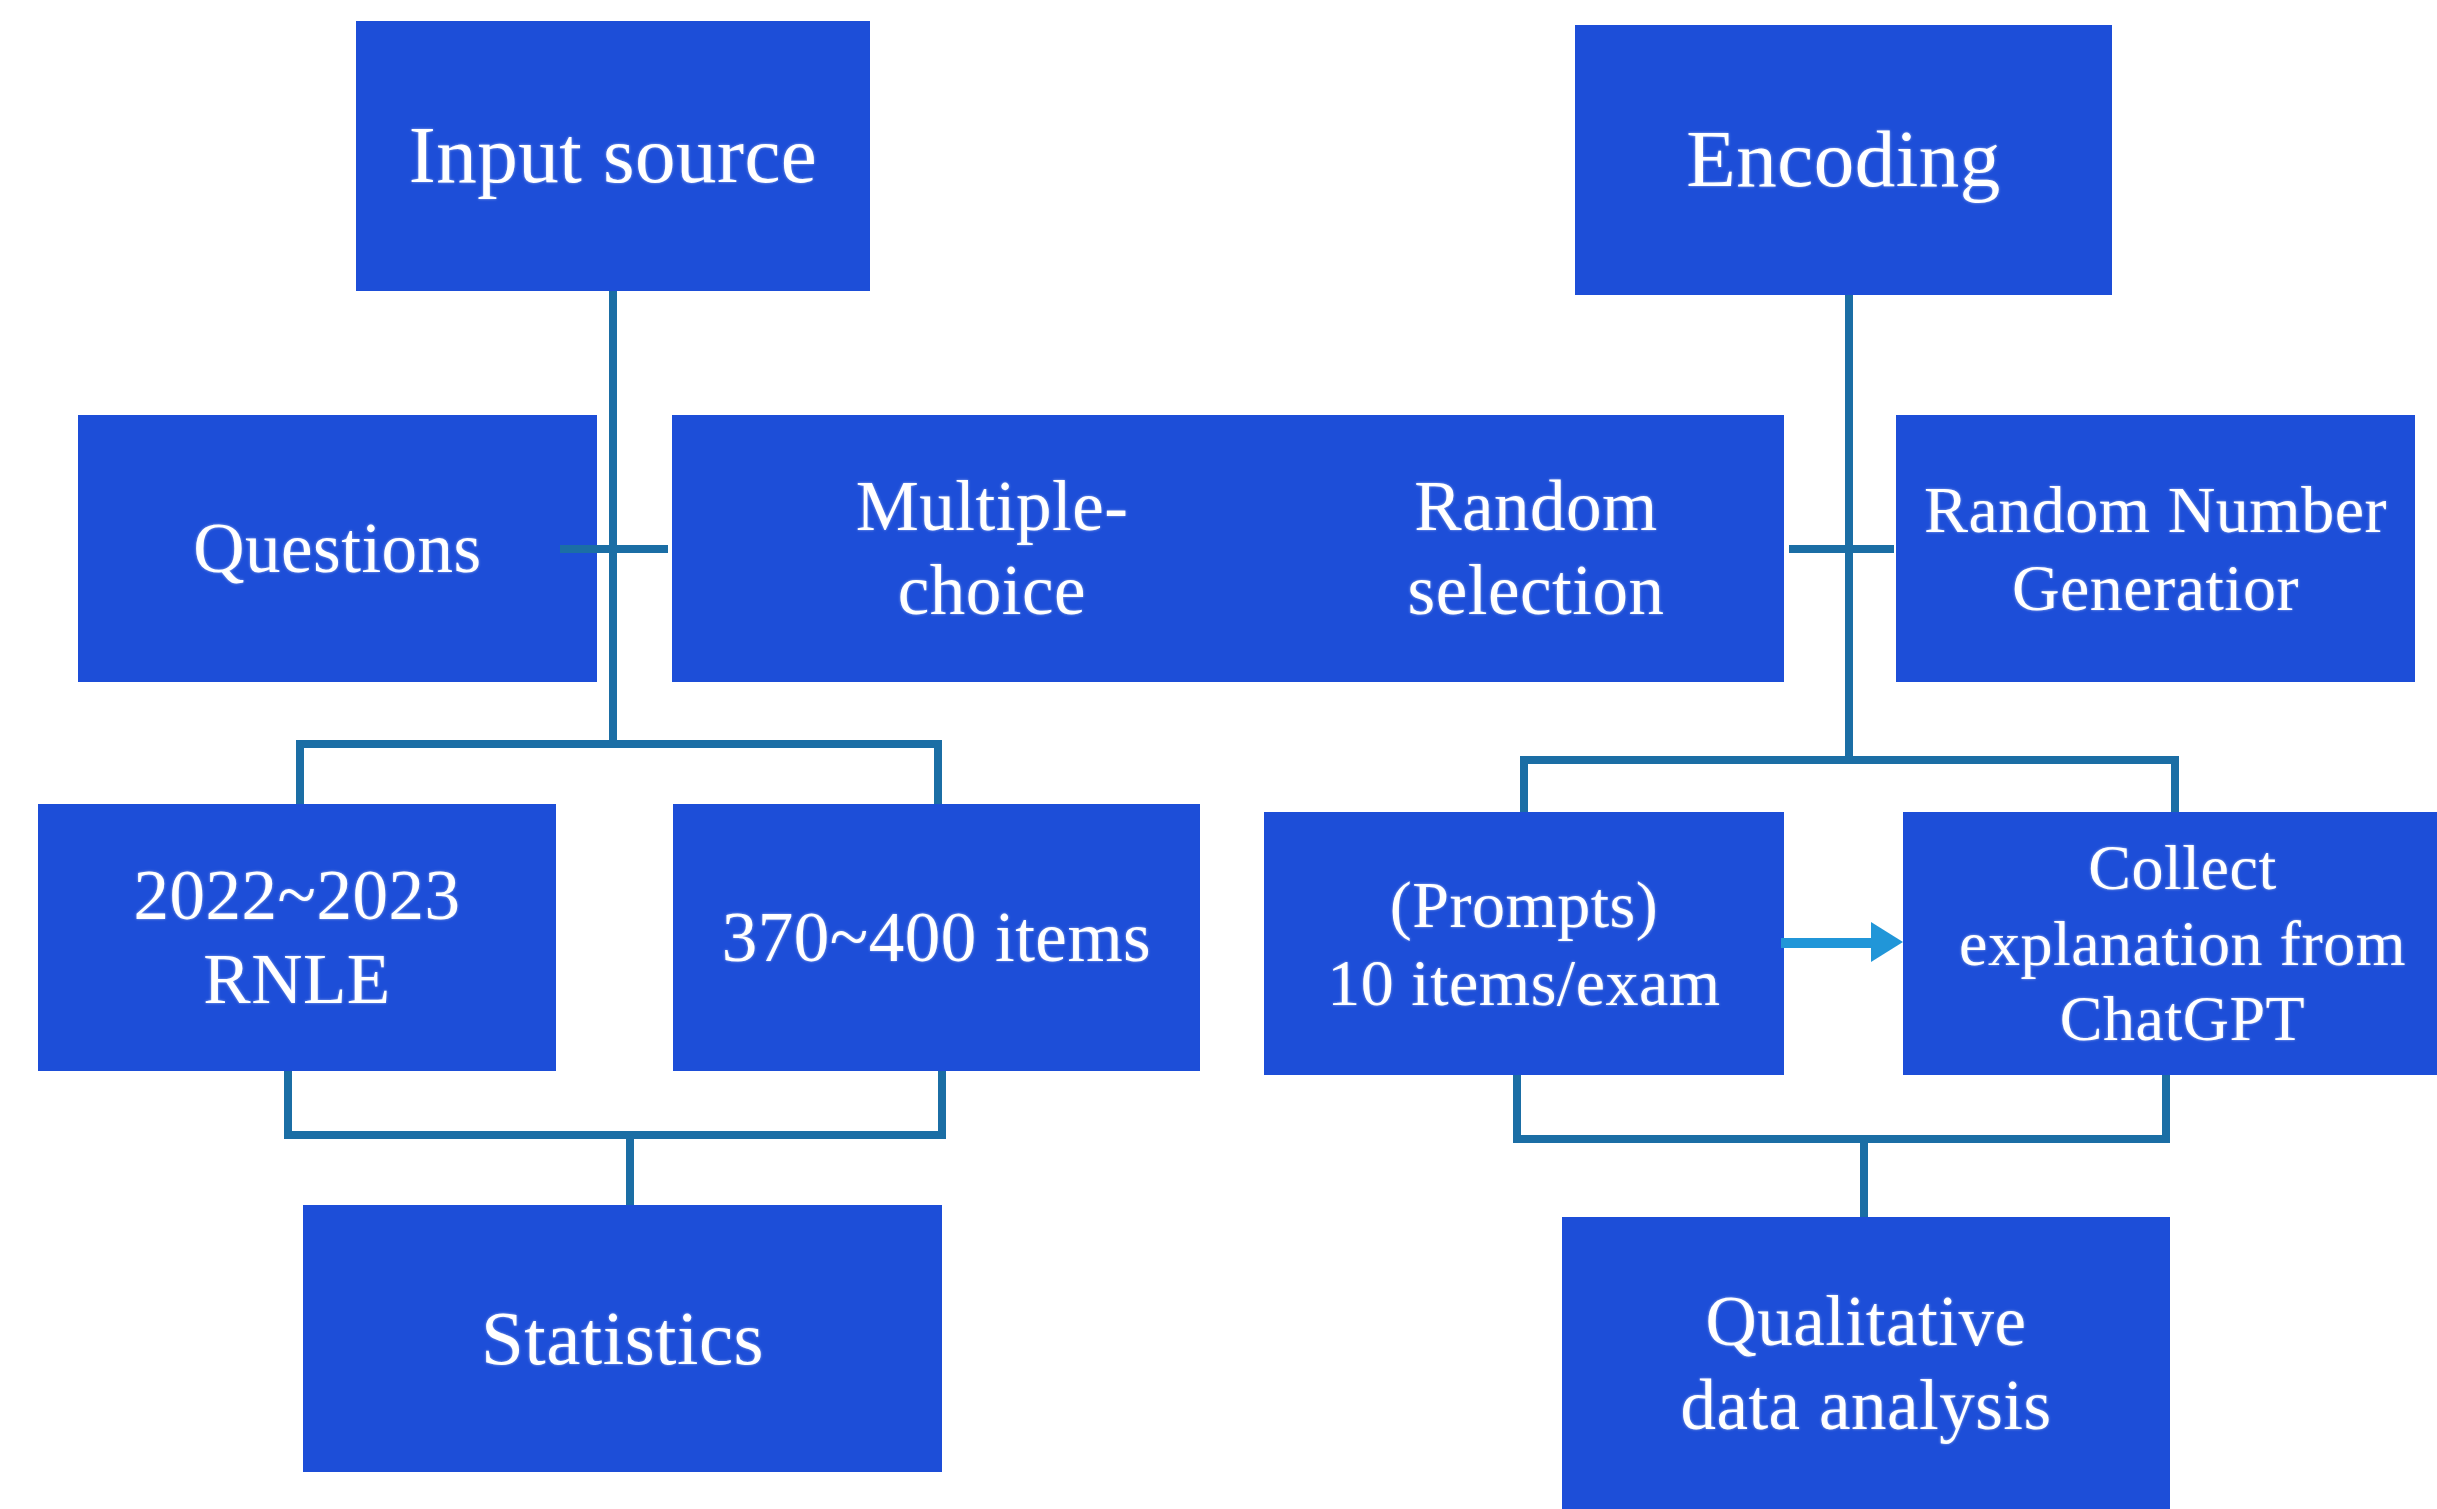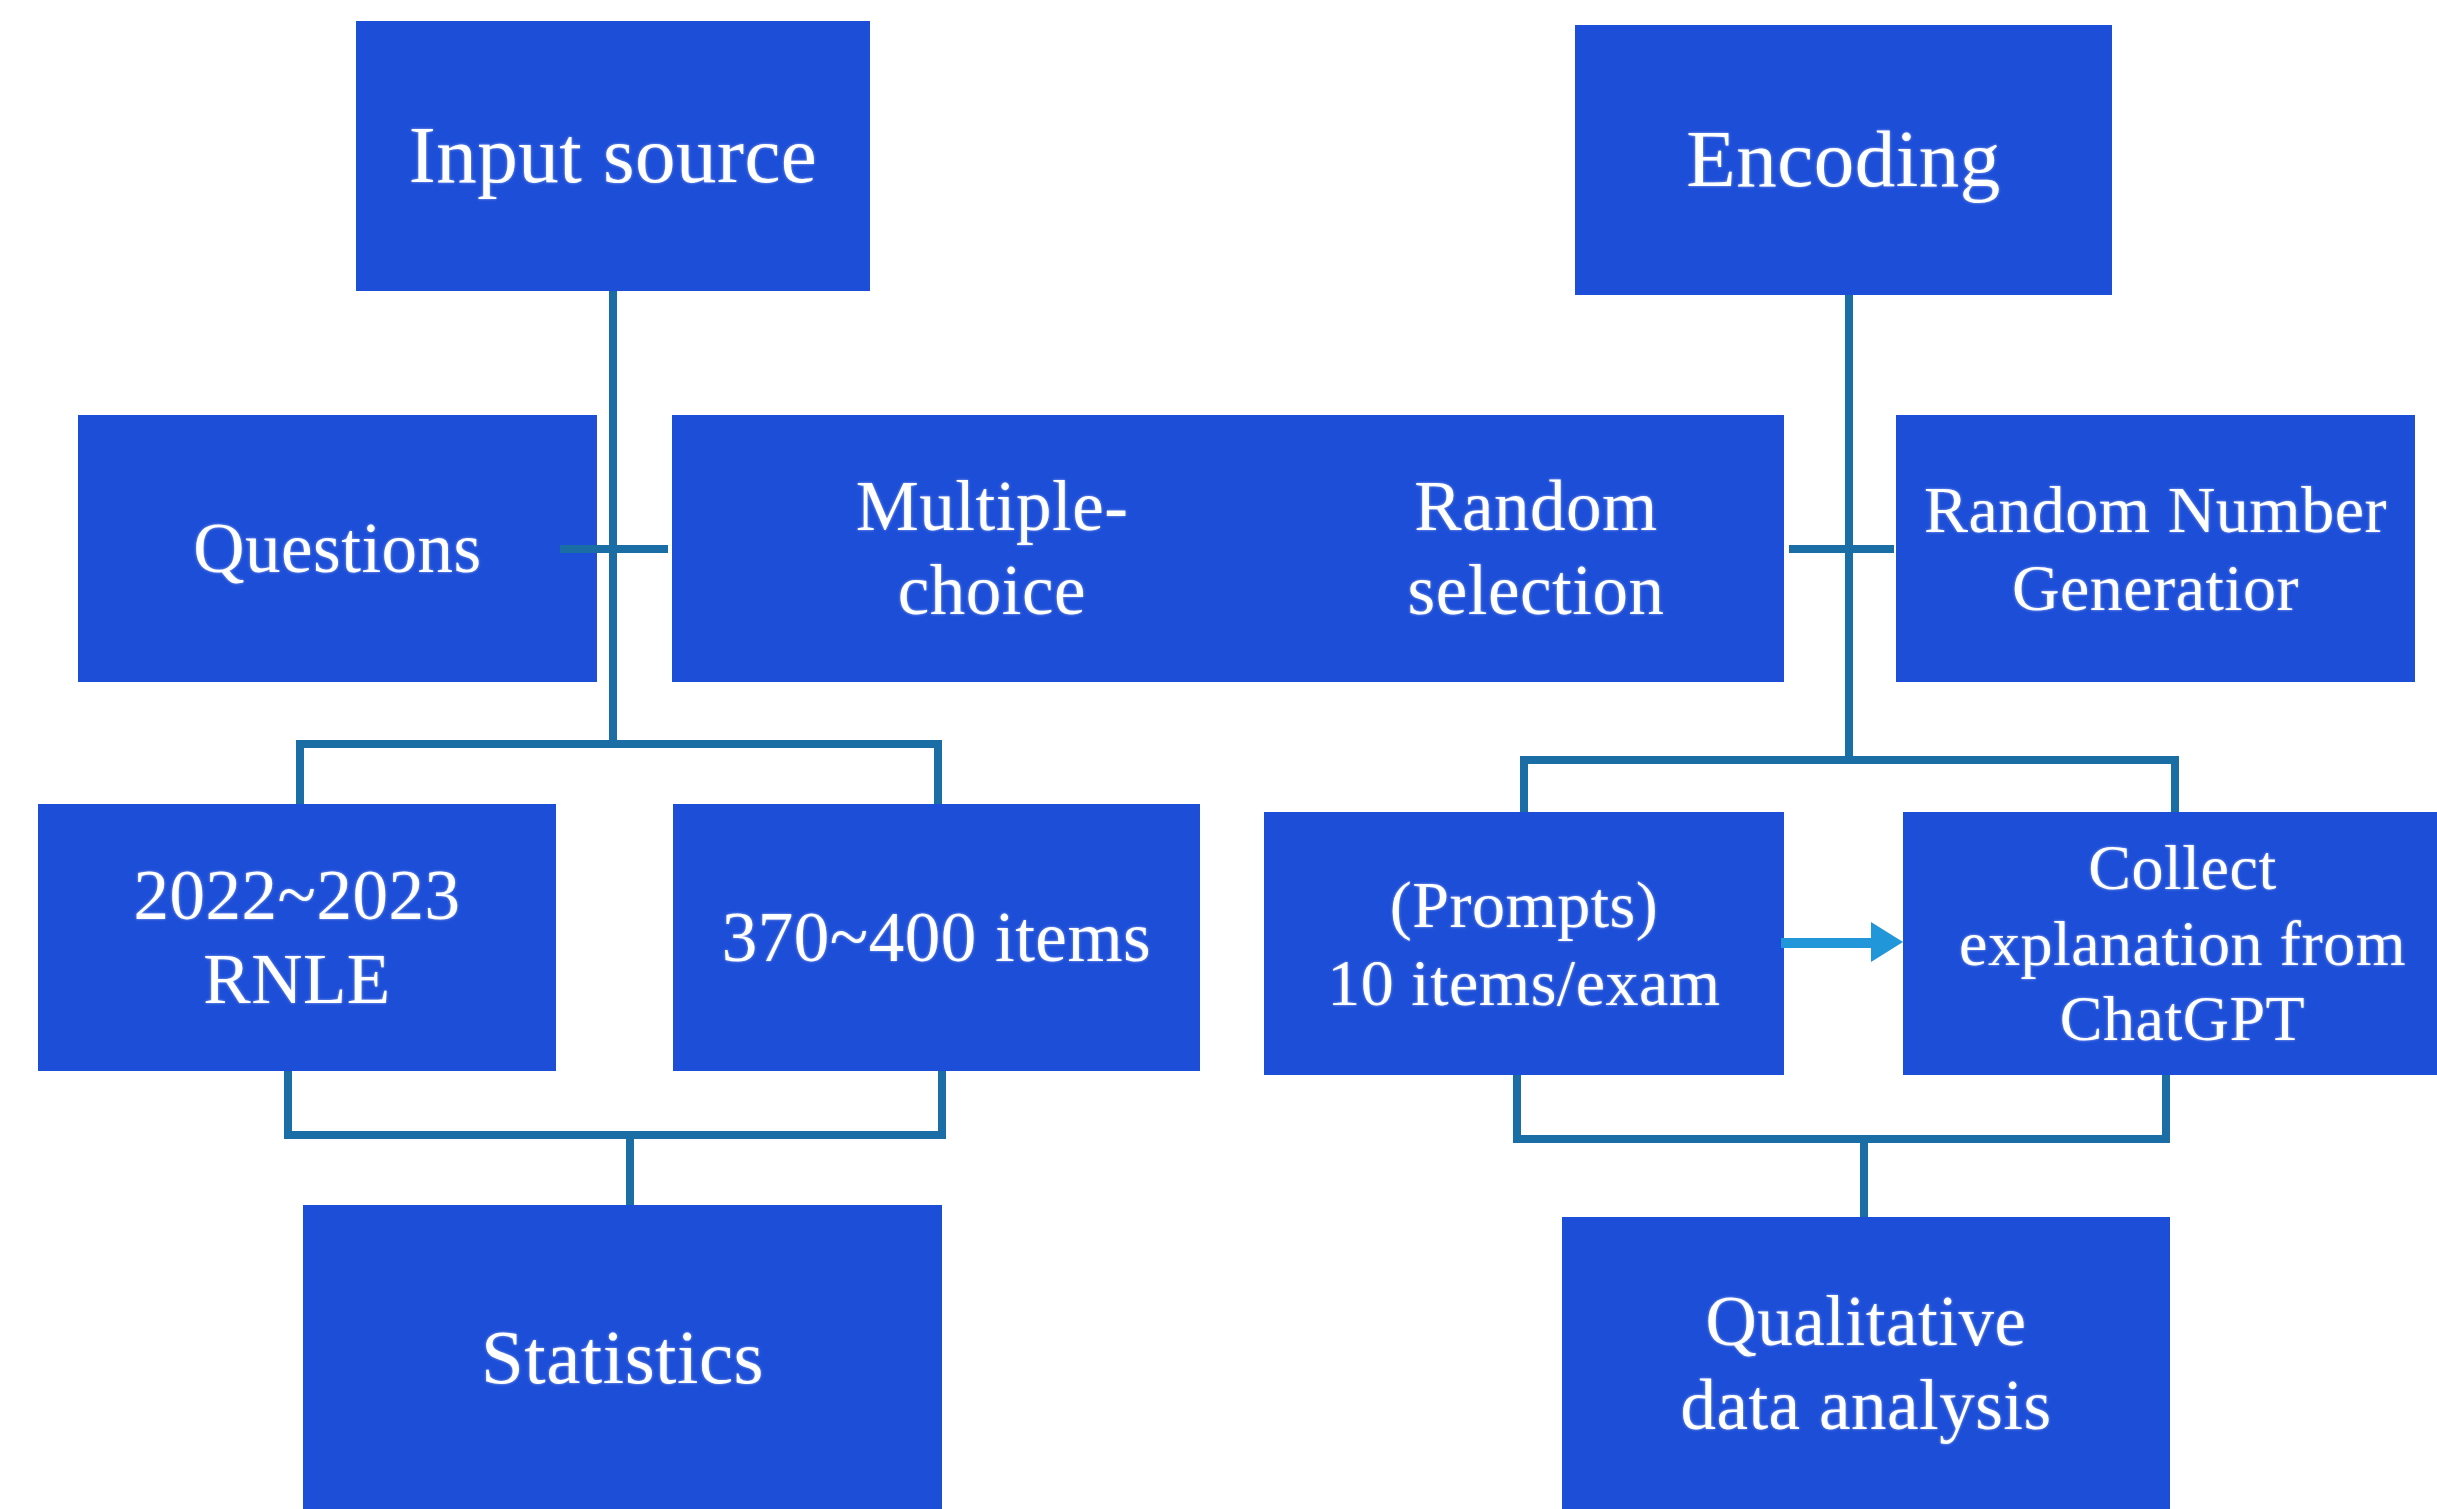--- a/index.html
+++ b/index.html
@@ -86,21 +86,21 @@
 
   <div class="node" style="left:673px; top:804px; width:527px; height:267px; font-size:71px;">
     <span class="lbl">370~400 items</span>
   </div>
 
   <div class="conn" style="left:284px; top:1071px; width:7.5px; height:68px;"></div>
   <div class="conn" style="left:938px; top:1071px; width:7.5px; height:68px;"></div>
   <div class="conn" style="left:284px; top:1131px; width:661px; height:7.5px;"></div>
   <div class="conn" style="left:626px; top:1131px; width:8.4px; height:77px;"></div>
 
-  <div class="node" style="left:303px; top:1205px; width:639px; height:305px; font-size:77px;">
+  <div class="node" style="left:303px; top:1205px; width:639px; height:267px; font-size:77px;">
     <span class="lbl">Statistics</span>
   </div>
 
   <div class="node" style="left:1575px; top:25px; width:537px; height:270px; font-size:81px;">
     <span class="lbl">Encoding</span>
   </div>
 
   <div class="conn" style="left:1845px; top:295px; width:8.4px; height:467px;"></div>
 
   <div class="node" style="left:1264px; top:415px; width:520px; height:267px; font-size:71px;padding-left:24px;">

